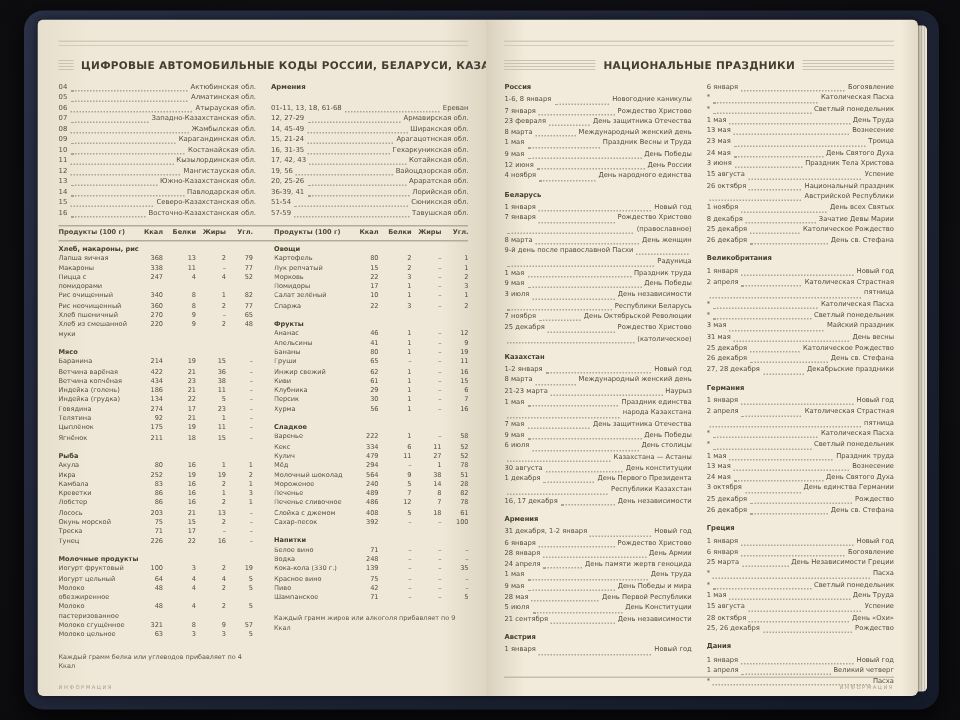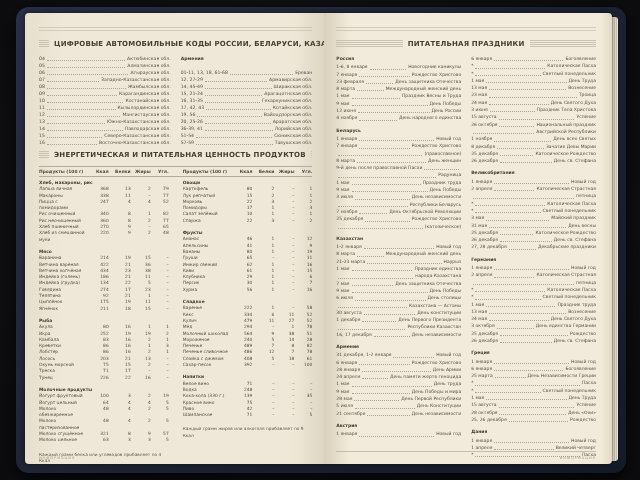--- a/index.html
+++ b/index.html
@@ -210,25 +210,20 @@
                   <span class="tt">Сюникская обл.</span>
                 </div>
                 <div class="ldr">
                   <span class="dd">57-59</span>
                   <span class="fill"></span>
                   <span class="tt">Тавушская обл.</span>
                 </div>
               </div>
           </div>
 
-          <div class="hbar">
-            <div class="stripe lead"></div>
-            <div class="htxt">ЭНЕРГЕТИЧЕСКАЯ И ПИТАТЕЛЬНАЯ ЦЕННОСТЬ ПРОДУКТОВ</div>
-            <div class="stripe"></div>
-          </div>
 
           <div class="ntable-heads">
             <div class="nhead" id="nhead-left">
                 <span>Продукты (100 г)</span>
                 <span>Ккал</span>
                 <span>Белки</span>
                 <span>Жиры</span>
                 <span>Угл.</span>
               </div>
             <div class="nhead" id="nhead-right">
@@ -698,21 +693,21 @@
           <div class="pgfoot">ИНФОРМАЦИЯ</div>
         </div>
       </div>
 
       <div class="page" id="page-right">
         <div class="page-inner">
           <div class="tophatch"></div>
 
           <div class="hbar">
             <div class="stripe"></div>
-            <div class="htxt">ПИТАТЕЛЬНАЯ ПРАЗДНИКИ</div>
+            <div class="htxt">НАЦИОНАЛЬНЫЕ ПРАЗДНИКИ</div>
             <div class="stripe"></div>
           </div>
 
           <div id="hol-cols">
             <div class="hcol" id="hol-left">
                 <div class="hsec">
                   <div class="country">Россия</div>
                   <div class="ldr">
                     <span class="dd">1-6, 8 января</span>
                     <span class="fill"></span>

